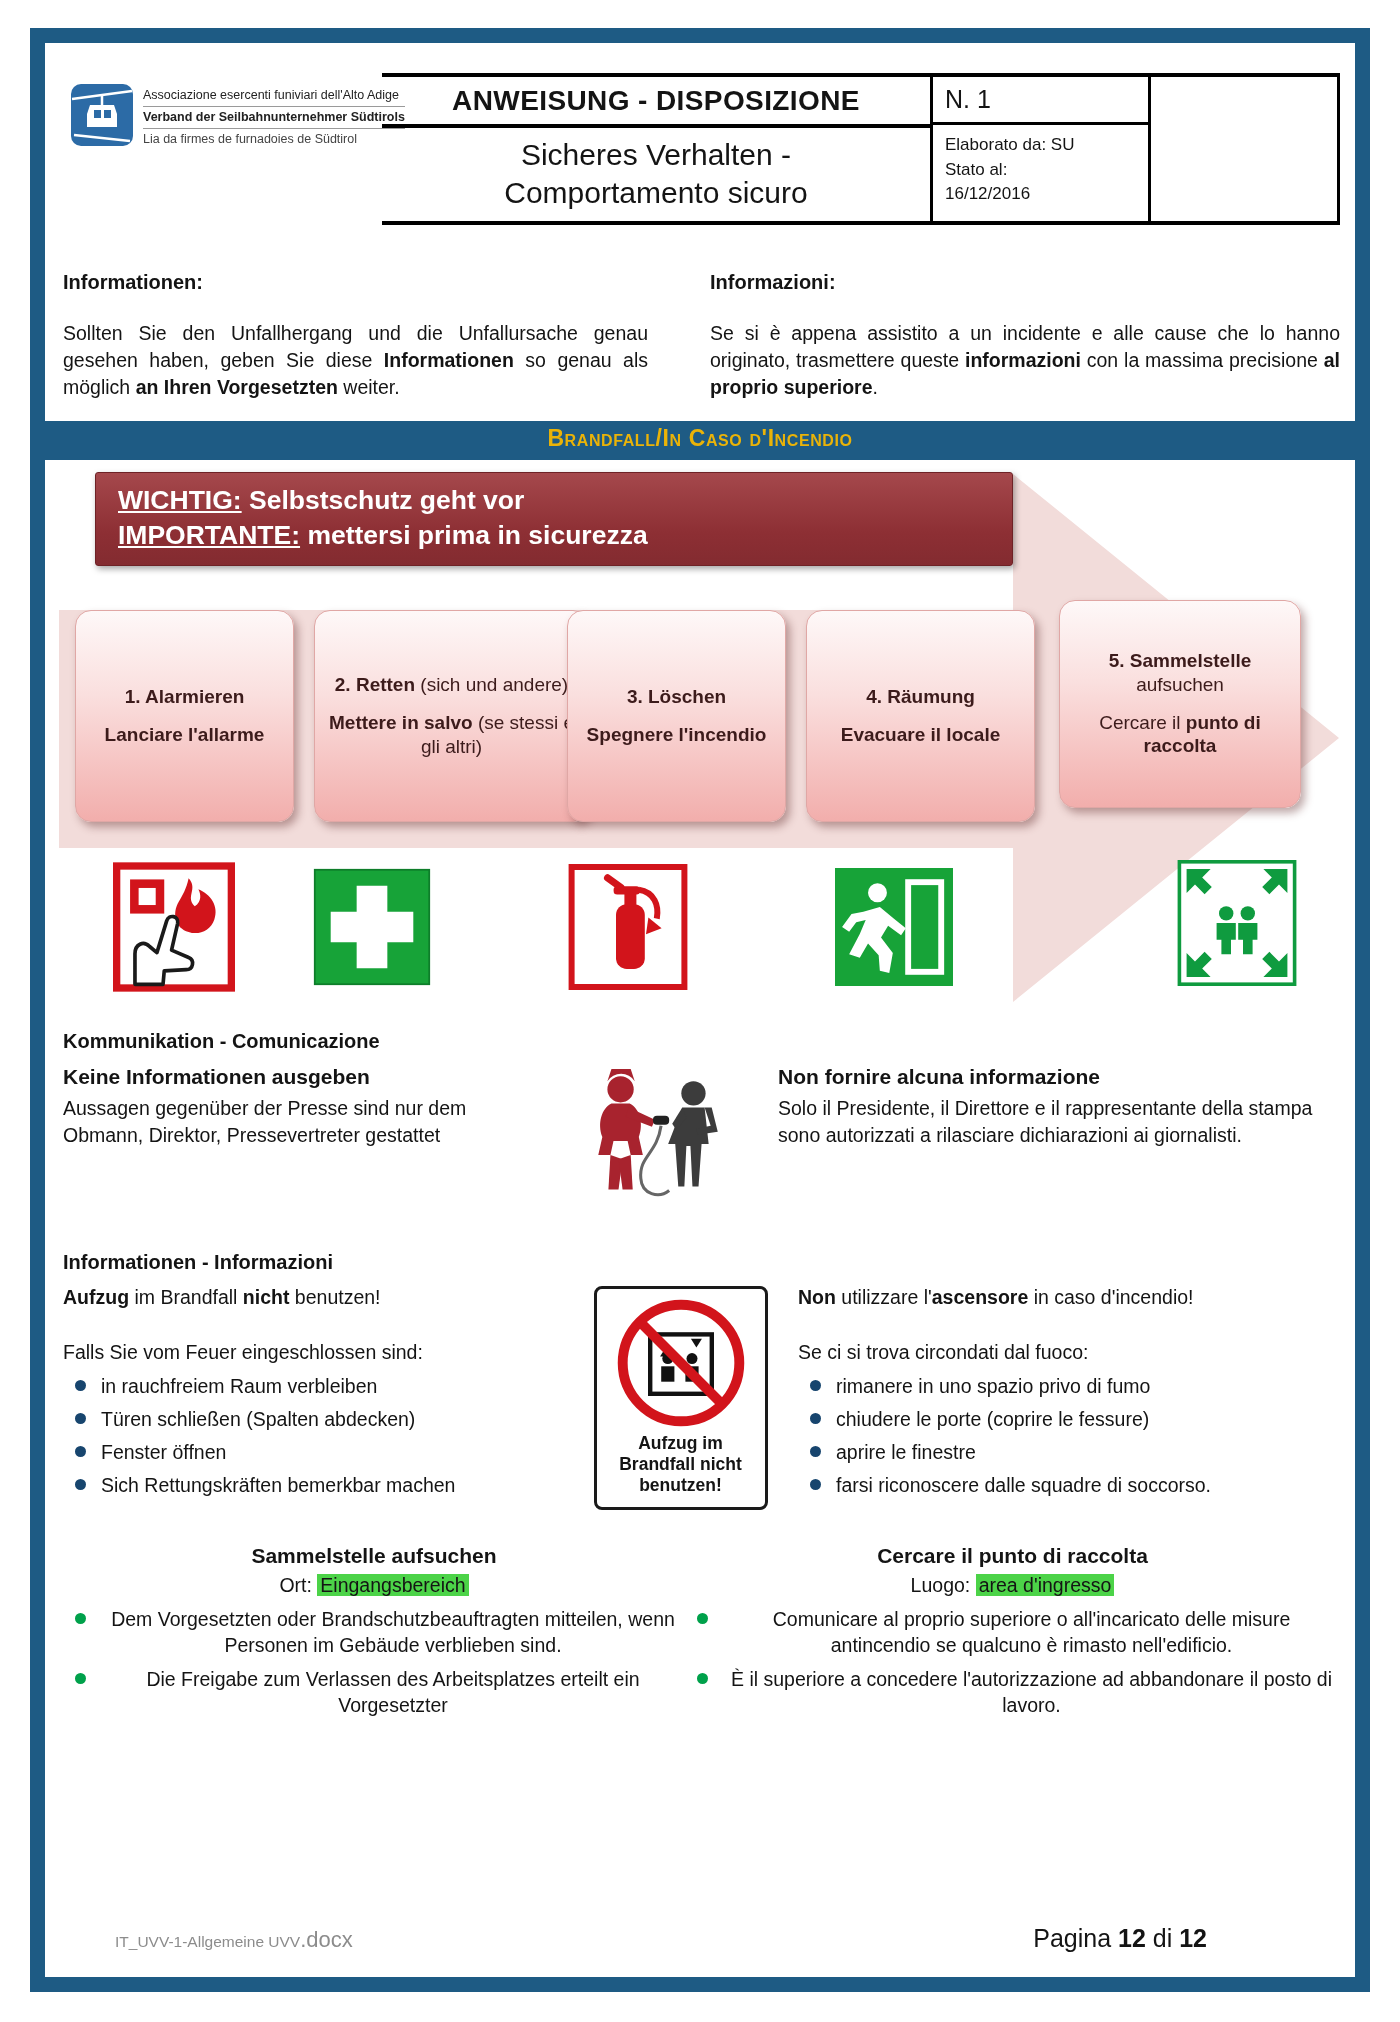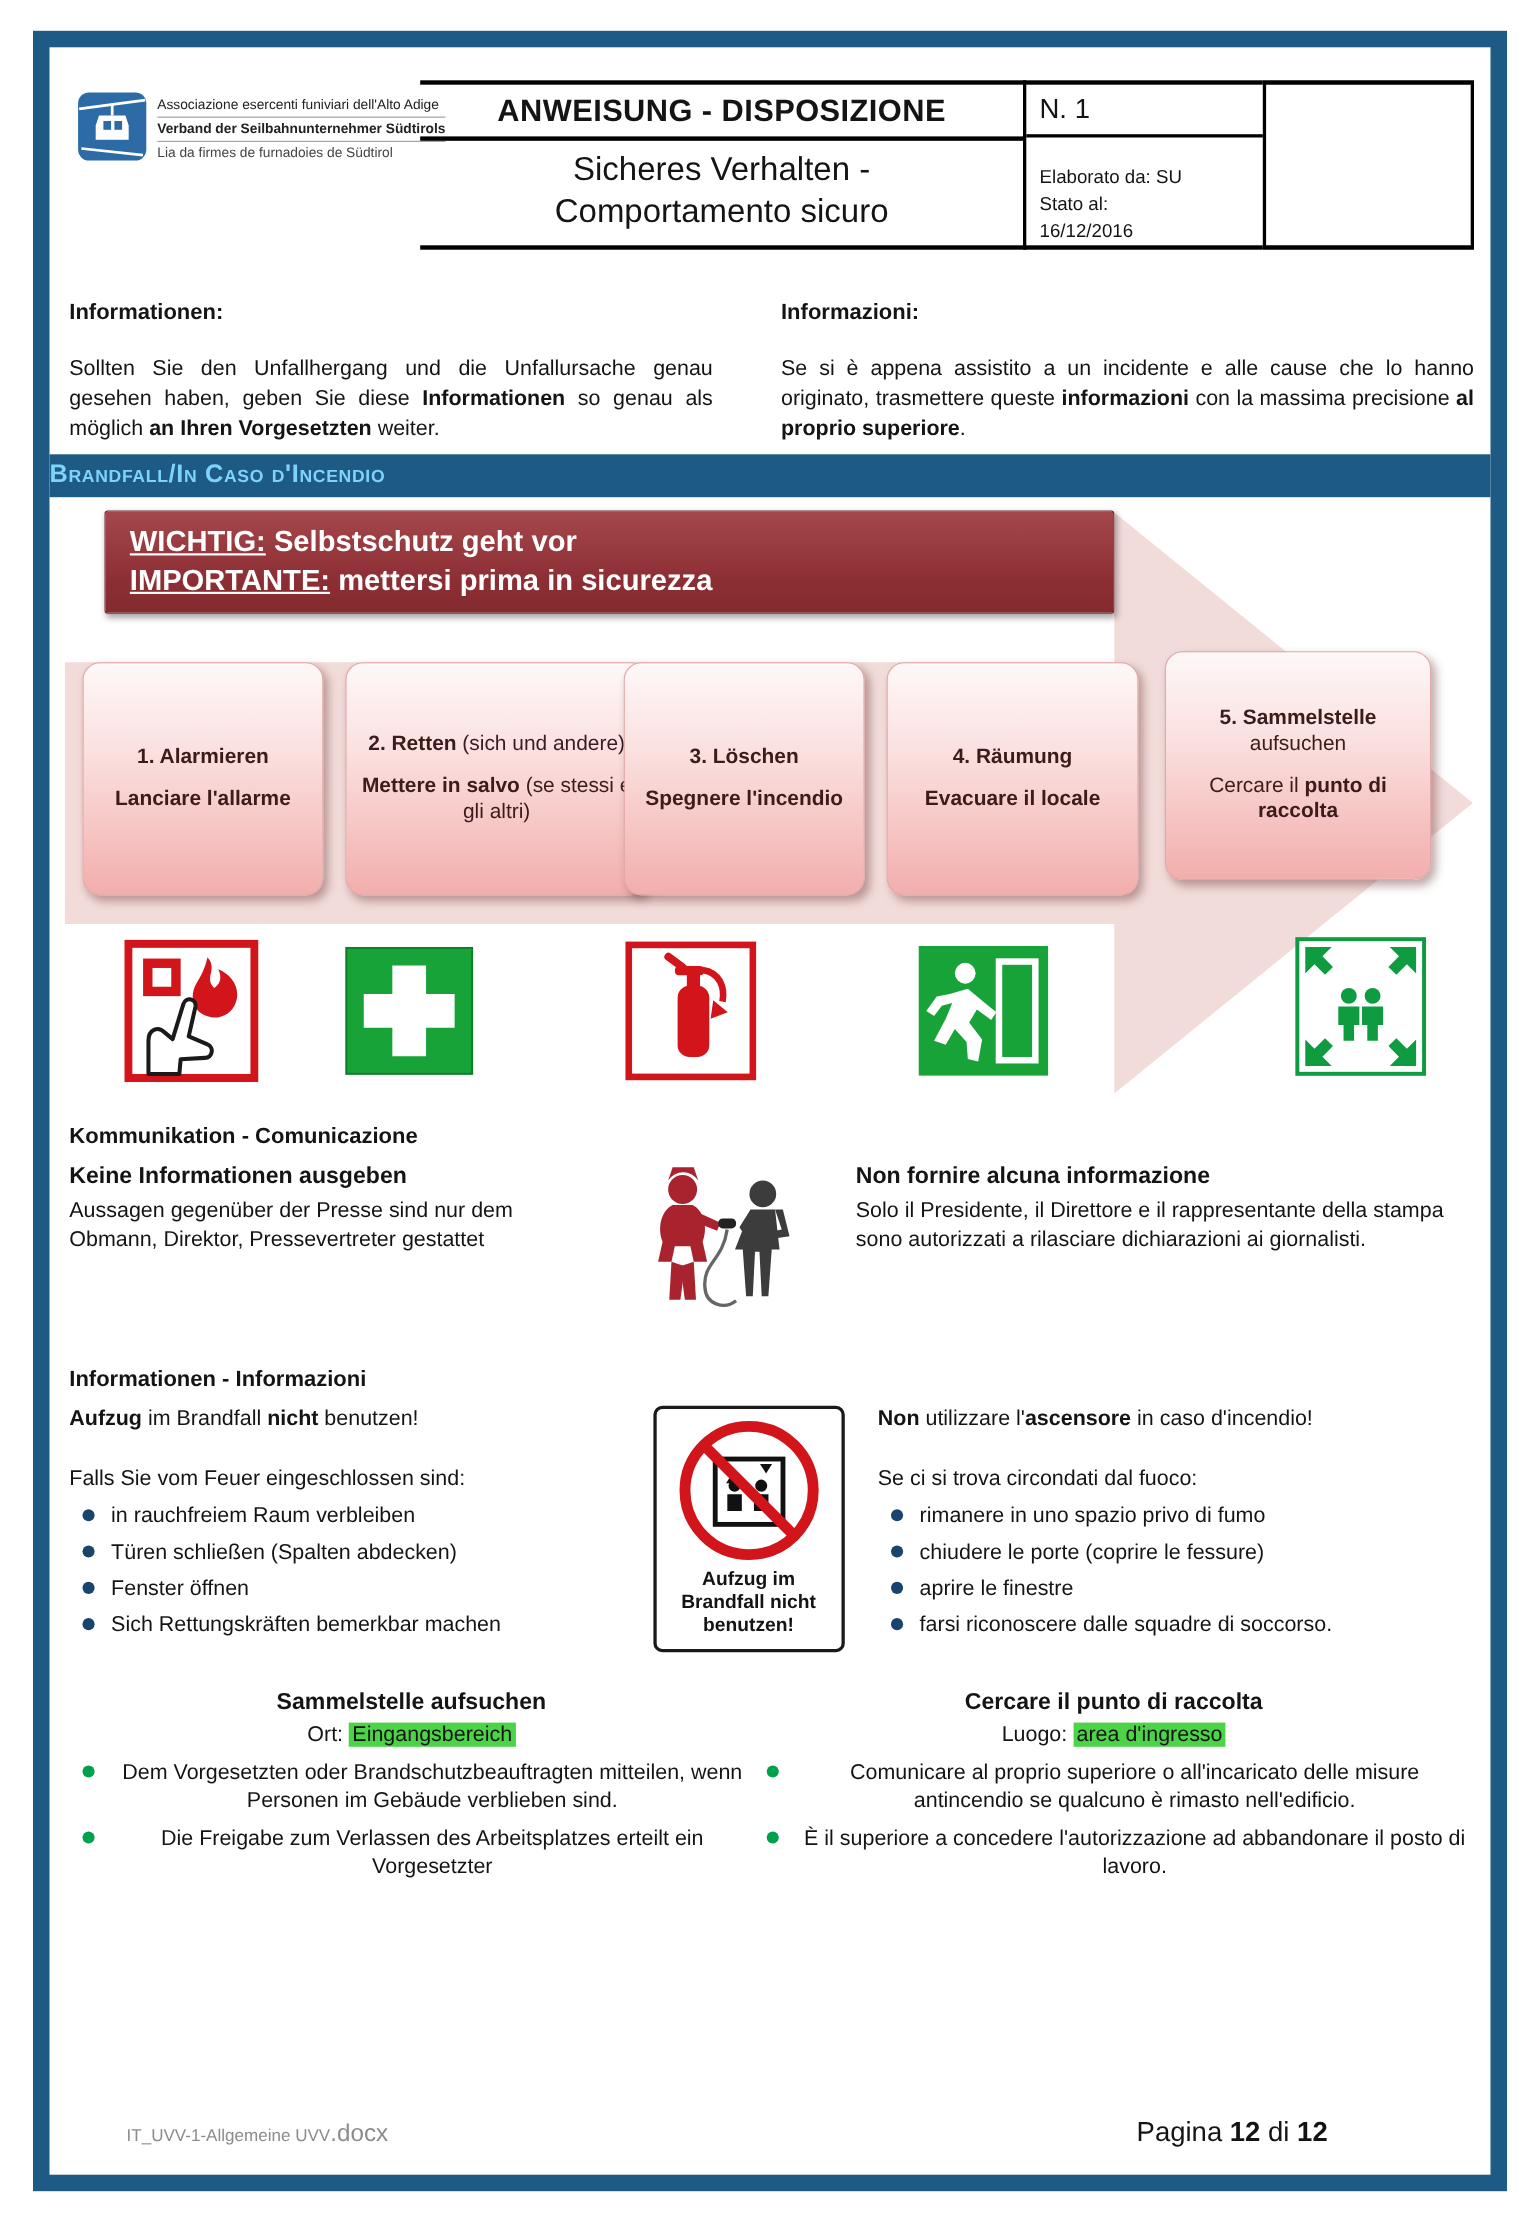--- a/index.html
+++ b/index.html
@@ -15,30 +15,30 @@
   .logo-icon { width: 64px; height: 64px; flex: none; }
   .logo-lines { font-size: 12.5px; color: #222; padding-top: 2px; }
   .logo-line { padding: 3px 0 4px; border-bottom: 1px solid #9a9a9a; white-space: nowrap; }
   .logo-line.l2 { font-weight: bold; }
   .logo-line.l3 { border-bottom: none; color: #444; }
   .title-col { border-top: 4px solid #000; border-bottom: 4px solid #000; text-align: center; }
   .doc-title { font-size: 28px; font-weight: bold; letter-spacing: .4px; padding: 8px 0 7px; border-bottom: 4px solid #000; }
   .doc-subtitle { font-size: 30px; line-height: 1.25; padding: 8px 0 10px; }
   .num-col { border-top: 4px solid #000; border-bottom: 4px solid #000; border-left: 3px solid #000; }
   .doc-number { font-size: 25px; padding: 8px 0 8px 12px; border-bottom: 3px solid #000; }
-  .doc-meta { font-size: 17px; padding: 24px 0 0 12px; line-height: 1.45; }
+  .doc-meta { font-size: 17px; padding: 8px 0 0 12px; line-height: 1.45; }
   .empty-col { border-top: 4px solid #000; border-bottom: 4px solid #000; border-left: 3px solid #000; border-right: 3px solid #000; }
 
   
   .info-cols { display: grid; grid-template-columns: 585px 1fr; column-gap: 62px; margin: 46px 15px 0 18px; }
   .info-cols h3 { font-size: 20px; margin-bottom: 26px; }
   .info-cols p { font-size: 19.5px; line-height: 1.38; text-align: justify; }
 
   
-  .banner { margin-top: 10px; background: #1e5b84; color: #7dd3fc; text-align: left; font-weight: bold;
+  .banner { margin-top: 20px; background: #1e5b84; color: #eab308; text-align: center; font-weight: bold;
             font-variant: small-caps; font-size: 23px; letter-spacing: .6px; padding: 4px 0 8px; }
 
   
   .fire { position: relative; height: 566px; flex: none; }
   .fire-arrow { position: absolute; left: 0; top: 0; width: 1310px; height: 566px; }
   .imp-box { position: absolute; left: 50px; top: 12px; width: 918px; height: 94px;
              background: linear-gradient(180deg, #a5484c 0%, #8d2f34 65%, #832b30 100%);
              border: 1px solid #6e2226; border-radius: 3px; box-shadow: 2px 3px 6px rgba(0,0,0,.35);
              color: #fff; font-weight: bold; font-size: 26.5px; line-height: 1.34; padding: 10px 0 0 22px; }
   .imp-box .ul { text-decoration: underline; }

